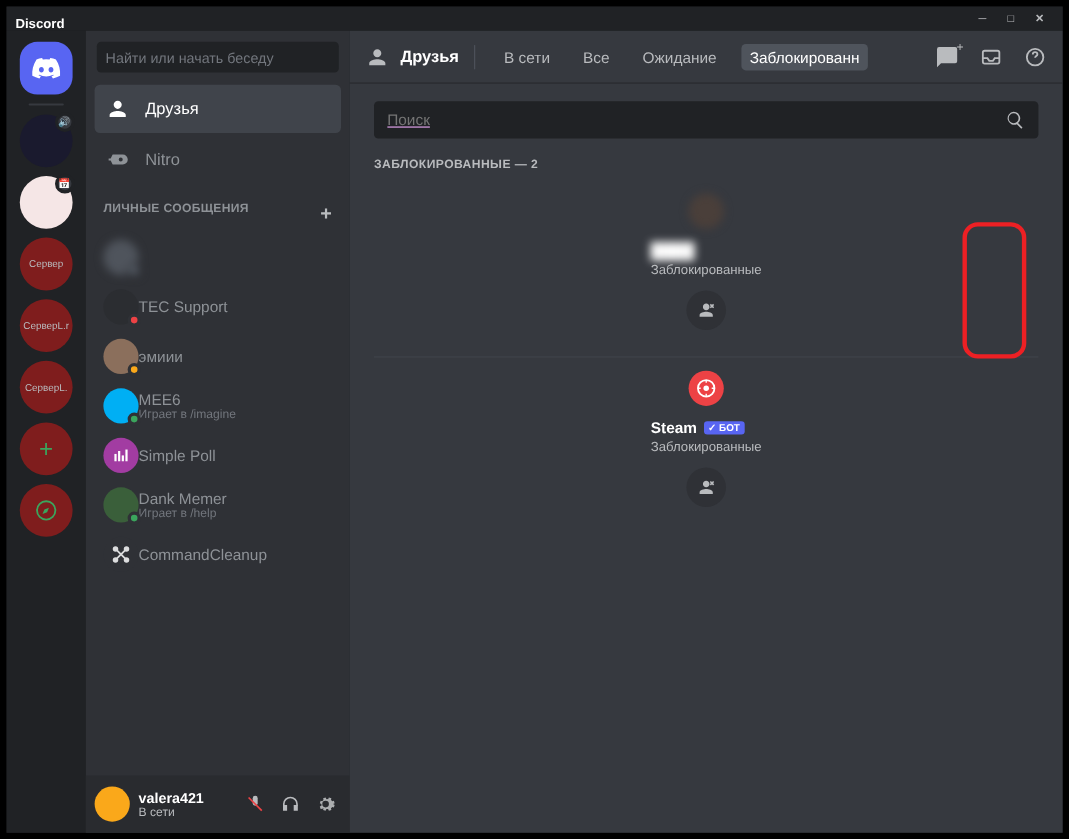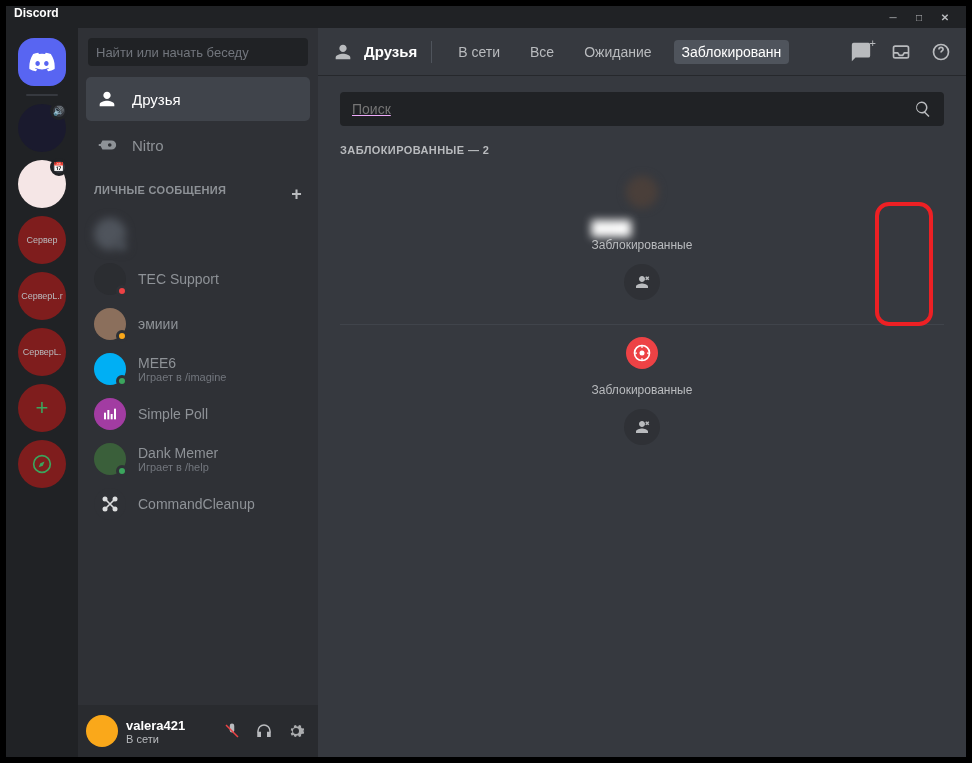--- a/index.html
+++ b/index.html
@@ -1,37 +1,37 @@
 <!DOCTYPE html>
 <html><head>
 <meta charset="utf-8">
 <style>
   * { margin:0; padding:0; box-sizing:border-box; font-family:"Segoe UI",Arial,sans-serif; }
   body { background:#000; width:972px; height:763px; overflow:hidden; }
   .frame { position:absolute; left:6px; top:6px; width:960px; height:751px; background:#202225; }
-  .titlebar { height:22px; background:#202225; display:flex; align-items:flex-start; padding:0 8px; color:#fff; font-size:12px; font-weight:700; }
+  .titlebar { height:22px; background:#202225; display:flex; align-items:flex-end; padding:0 8px; color:#fff; font-size:12px; font-weight:700; }
   .titlebar .spacer { flex:1; }
   .win-ctrl { width:26px; height:22px; display:flex; align-items:center; justify-content:center; color:#b9bbbe; font-size:10px; }
   .app { display:flex; height:729px; }
   .guilds { width:72px; background:#202225; display:flex; flex-direction:column; align-items:center; padding-top:10px; gap:8px; }
   .guild { width:48px; height:48px; border-radius:50%; background:#7f1d1d; display:flex; align-items:center; justify-content:center; color:#b9bbbe; font-size:9px; position:relative; }
   .guild.home { background:#5865f2; border-radius:16px; }
   .guild.home svg { width:26px; height:20px; fill:#fff; }
   .guild.add { color:#3ba55d; font-size:22px; font-weight:400; }
   .guild.compass { color:#3ba55d; }
   .guild .badge { position:absolute; top:-2px; right:-2px; width:18px; height:18px; border-radius:50%; background:#36393f; border:3px solid #202225; display:flex; align-items:center; justify-content:center; font-size:9px; color:#dcddde; }
   .guild-sep { width:32px; height:2px; background:#36393f; border-radius:1px; }
   .sidebar { width:240px; background:#2f3136; display:flex; flex-direction:column; }
   .search-pill { margin:10px; height:28px; background:#202225; border-radius:4px; padding:0 8px; display:flex; align-items:center; color:#72767d; font-size:13px; }
   .side-item { height:44px; margin:1px 8px; border-radius:5px; display:flex; align-items:center; padding:0 10px; gap:14px; color:#8e9297; font-size:15px; }
   .side-item.selected { background:#40444b; color:#fff; }
   .side-item svg { width:22px; height:22px; fill:currentColor; }
   .side-header { padding:16px 16px 6px; color:#8e9297; font-size:11px; font-weight:600; letter-spacing:0.3px; display:flex; }
   .side-header .plus { margin-left:auto; font-size:18px; color:#b9bbbe; }
-  .dm { height:44px; margin:1px 8px; border-radius:5px; display:flex; align-items:center; padding:0 8px; gap:12px; color:#8e9297; }
+  .dm { height:44px; margin:1px 8px; border-radius:5px; display:flex; align-items:center; padding:0 8px; color:#8e9297; }
   .dm .av { width:32px; height:32px; border-radius:50%; background:#4f545c; position:relative; flex-shrink:0; }
   .dm .name { font-size:14px; line-height:16px; }
   .dm .sub { font-size:11px; color:#72767d; line-height:12px; }
   .dm .status-dot { position:absolute; bottom:-2px; right:-2px; width:12px; height:12px; border-radius:50%; border:3px solid #2f3136; }
   .st-online{background:#3ba55d;} .st-idle{background:#faa81a;} .st-dnd{background:#ed4245;} .st-off{background:#747f8d;}
   .user-panel { margin-top:auto; height:52px; background:#292b2f; display:flex; align-items:center; padding:0 8px; gap:8px; }
   .user-panel .av { width:32px; height:32px; border-radius:50%; background:#faa81a; position:relative; }
   .user-panel .info { flex:1; }
   .user-panel .uname { color:#fff; font-size:13px; font-weight:600; line-height:15px; }
   .user-panel .ustat { color:#b9bbbe; font-size:11px; line-height:12px; }
@@ -278,20 +278,24 @@
                 </svg>
               </div>
             </div>
             <div class="blk-item">
               <div class="av" style="background: rgb(237, 66, 69);"><svg width="20" height="20" viewBox="0 0 24 24" fill="#fff" style="margin:6px">
                   <circle cx="12" cy="12" r="9" fill="none" stroke="#fff" stroke-width="2"></circle>
                   <circle cx="12" cy="12" r="3"></circle>
                   <path d="M12 3v3M12 18v3M3 12h3M18 12h3" stroke="#fff" stroke-width="1.5"></path>
                 </svg></div>
               <div class="info">
+                <div class="nm">
+                  <span>Steam</span>
+                  <span class="bot-tag">✓ БОТ</span>
+                </div>
                 <div class="sb">Заблокированные</div>
               </div>
               <div class="unblock">
                 <svg width="18" height="18" viewBox="0 0 24 24" fill="currentColor">
                   <path d="M12 12c2.2 0 4-1.8 4-4s-1.8-4-4-4-4 1.8-4 4 1.8 4 4 4zm0 2c-2.7 0-8 1.3-8 4v2h16v-2c0-2.7-5.3-4-8-4z"></path>
                   <path d="M17 5l4 4M21 5l-4 4" stroke="currentColor" stroke-width="2"></path>
                 </svg>
               </div>
             </div>
           </div>

